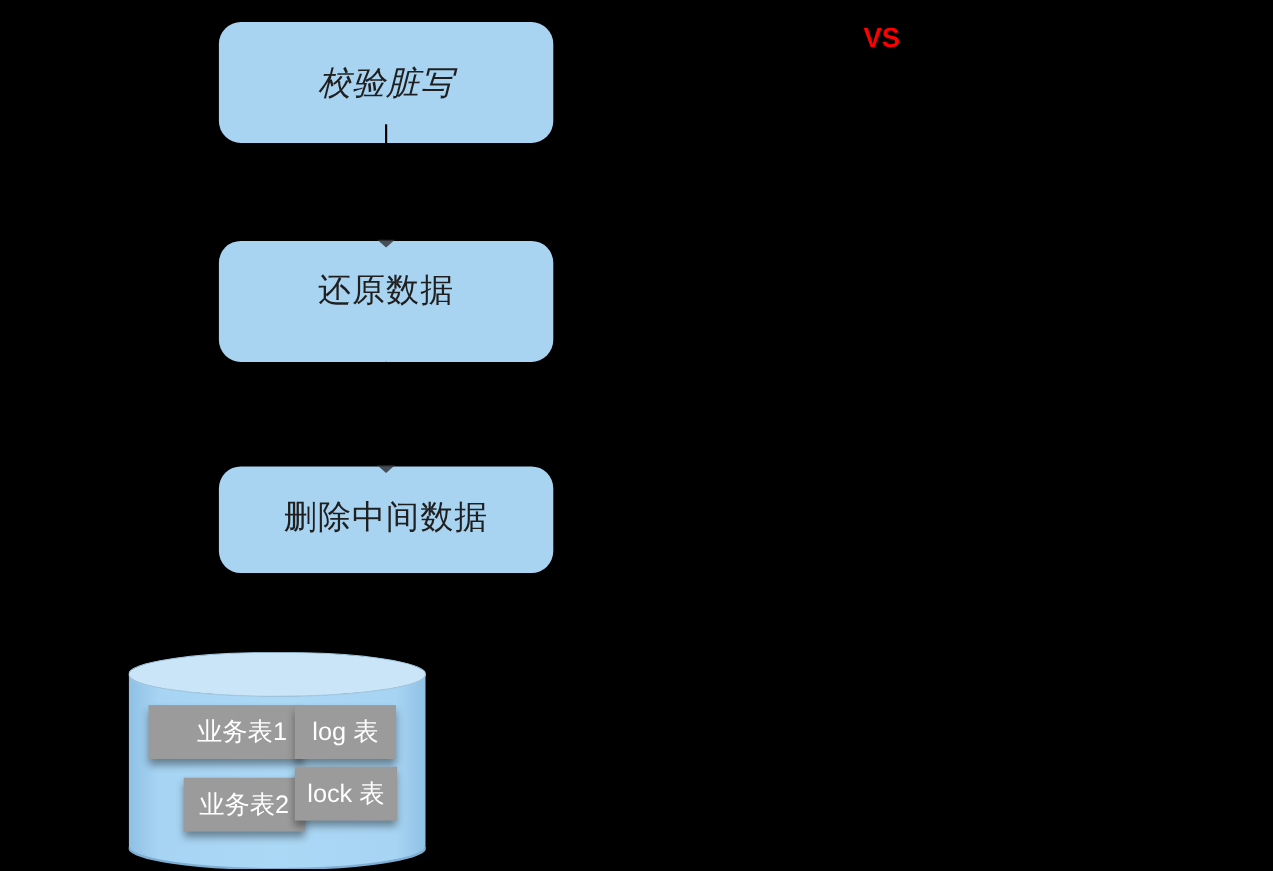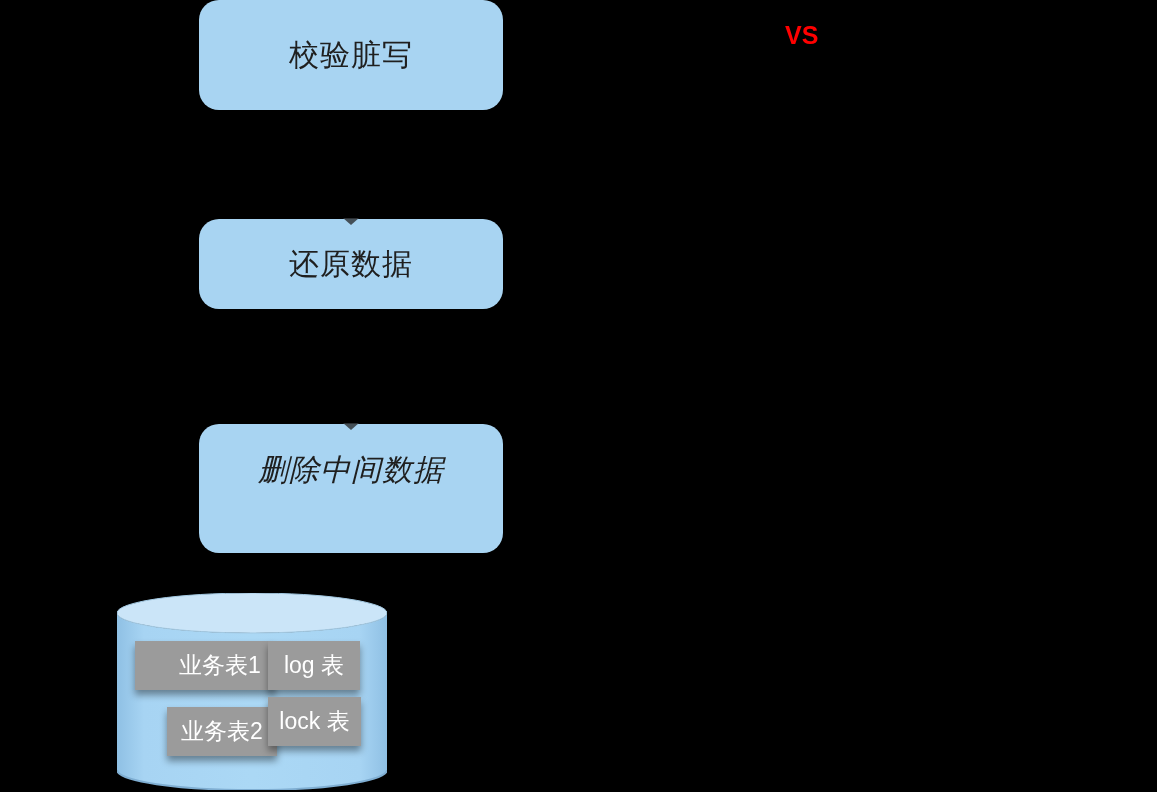--- a/index.html
+++ b/index.html
@@ -24,23 +24,23 @@
     height: 110px;
     background: #A8D4F2;
     border-radius: 20px;
     display: flex;
     align-items: center;
     justify-content: center;
     font-size: 30px;
     color: #1F1F1F;
     letter-spacing: 1px;
   }
-  #node-verify { top: 0; }
-  #node-restore { top: 219px; height: 90px; }
-  #node-delete  { top: 424px; padding-bottom: 36px; height: 93px; font-style: italic; }
+  #node-verify { top: 20px; font-style: italic; }
+  #node-restore { top: 219px; padding-bottom: 20px; height: 90px; }
+  #node-delete  { top: 424px; padding-bottom: 4px; height: 93px; }
 
   
   .connector {
     position: absolute;
     left: 350px;
     width: 2px;
     background: #000000;
   }
   #connector-1 { top: 113px; height: 106px; }
   #connector-2 { top: 329px; height: 95px; }

